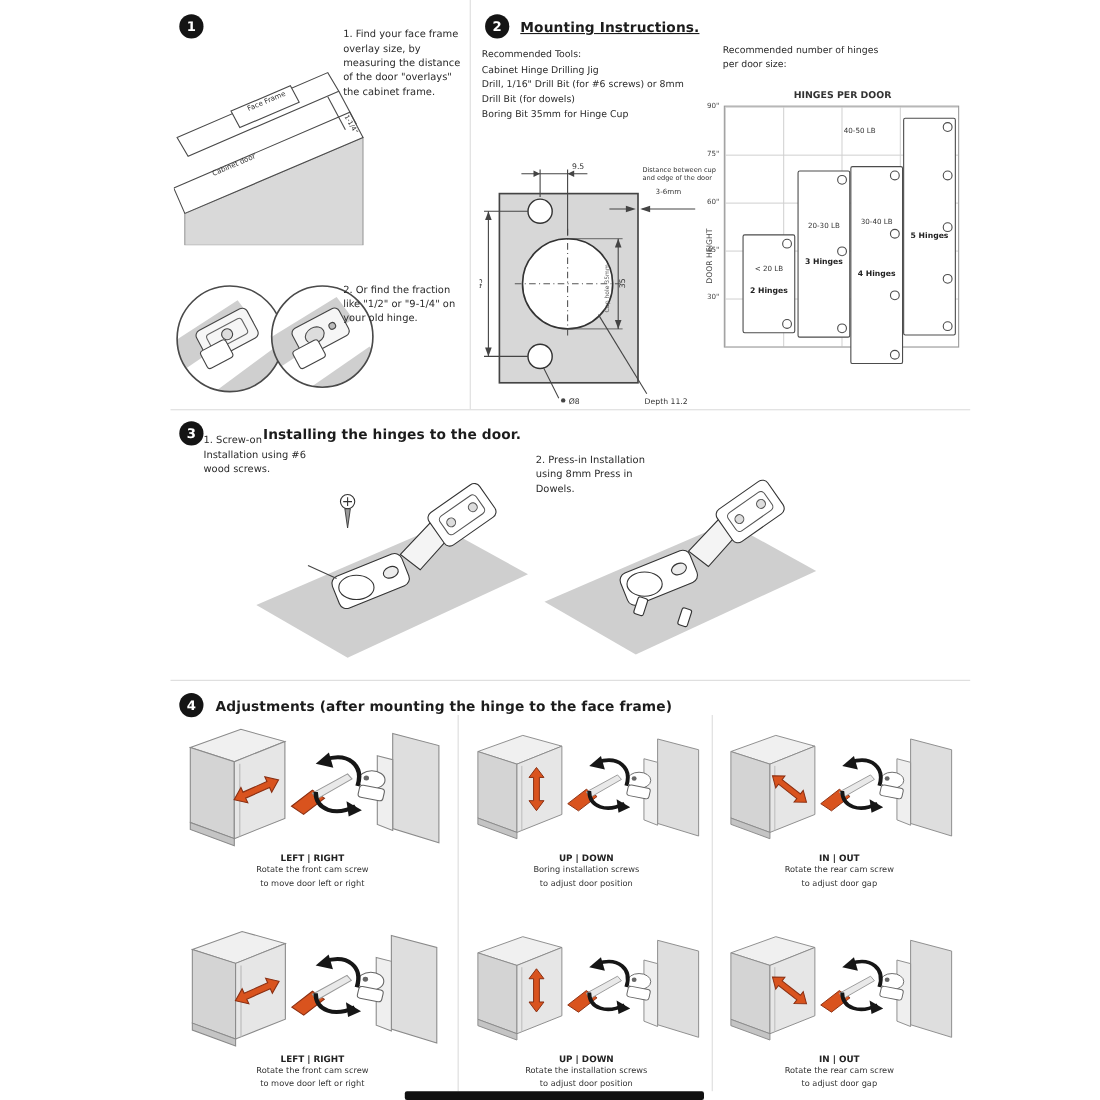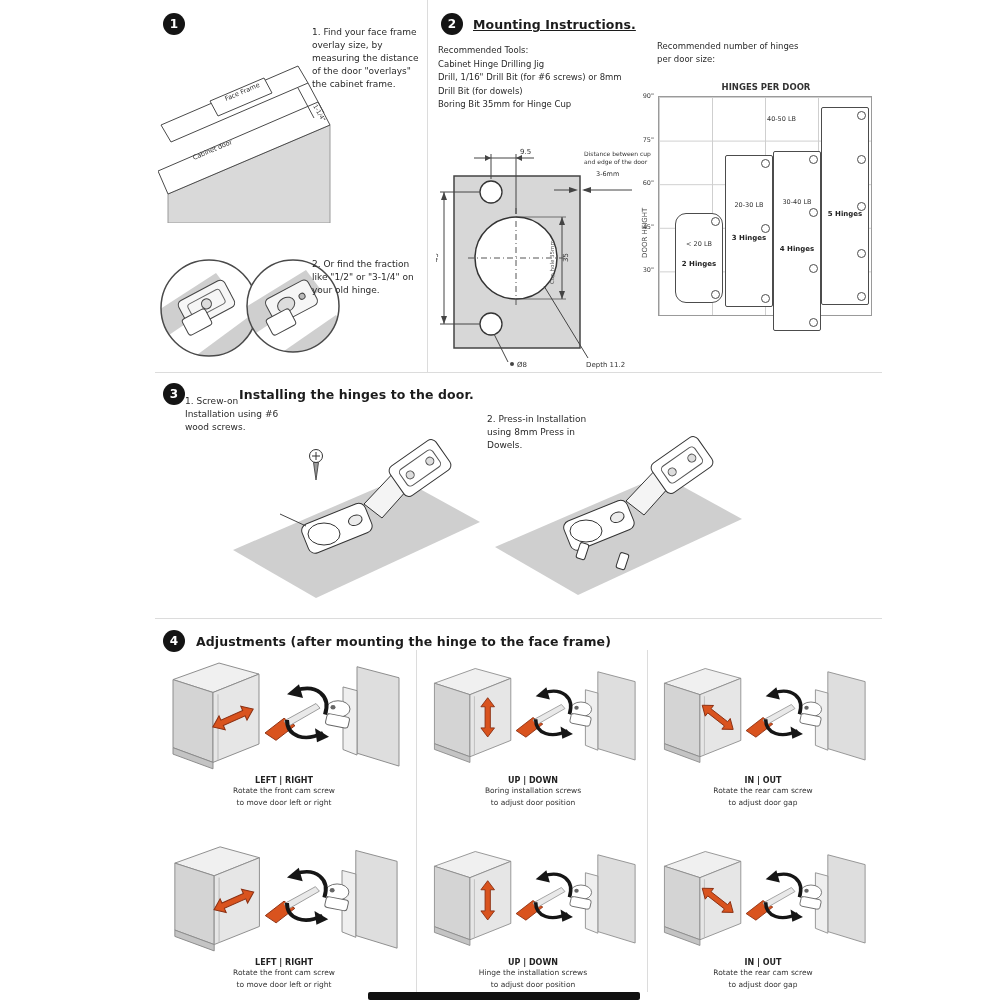--- a/index.html
+++ b/index.html
@@ -141,21 +141,21 @@
       <g transform="translate(135,46) rotate(-28)">
         <rect x="-24" y="-13" width="48" height="28" rx="5" fill="#f6f6f6" stroke="#444"></rect>
         <ellipse cx="-6" cy="1" rx="9" ry="7" fill="#ddd" stroke="#444"></ellipse>
         <circle cx="12" cy="1" r="3" fill="#bbb" stroke="#444"></circle>
       </g>
       <rect x="112" y="58" width="26" height="18" rx="3" fill="#fff" stroke="#444" transform="rotate(-28 125 67)"></rect>
     </g>
     <circle cx="137" cy="51" r="46" fill="none" stroke="#4a4a4a" stroke-width="1.5"></circle>
   </svg>
 
-  <div class="body-text" style="left:312px;top:258px;width:112px;">2. Or find the fraction like "1/2" or "3-1/4" on your old hinge.</div>
+  <div class="body-text" style="left:312px;top:258px;width:112px;">2. Or find the fraction like "1/2" or "9-1/4" on your old hinge.</div>
 
   <div class="divider-v" style="left:427px;top:0;height:372px;"></div>
 
   <div class="badge" style="left:441px;top:13px;">2</div>
   <div class="sec-title" style="left:473px;top:17px;text-decoration:underline;">Mounting Instructions.</div>
 
   <div class="tools" style="left:438px;top:44px;width:210px;">
     <div>Recommended Tools:</div>
     <div>Cabinet Hinge Drilling Jig</div>
     <div>Drill, 1/16" Drill Bit (for #6 screws) or 8mm</div>
@@ -211,21 +211,21 @@
 
   <div class="chart-heading" style="left:657px;top:40px;">
     <div>Recommended number of hinges</div>
     <div>per door size:</div>
   </div>
   <div class="chart-title" style="left:660px;top:82px;width:212px;">HINGES PER DOOR</div>
   <div class="ylabel" style="left:641px;top:258px;">DOOR HEIGHT</div>
 
   <div class="chart-box" style="left:658px;top:96px;width:212px;height:218px;">
 
-    <div class="door" style="left:16px;top:116px;width:46px;height:88px;border-radius:11px;">
+    <div class="door" style="left:16px;top:116px;width:46px;height:88px;">
       <span class="wt">&lt; 20 LB</span>
       <span class="hn">2 Hinges</span>
       <span class="dot" style="right:2px;top:3px;"></span>
       <span class="dot" style="right:2px;bottom:3px;"></span>
     </div>
 
     <div class="door" style="left:66px;top:58px;width:46px;height:150px;">
       <span class="wt">20-30 LB</span>
       <span class="hn">3 Hinges</span>
       <span class="dot" style="right:2px;top:3px;"></span>
@@ -359,21 +359,21 @@
     <svg width="222" height="118" viewBox="0 0 250 120">
       <g transform="scale(1,0.92)">
           <use href="#g-cab"></use>
           <use href="#g-wall"></use>
           <use href="#g-driver"></use>
         </g>
       <use href="#g-dblarrow" transform="translate(74,66) rotate(90) scale(0.85)"></use>
     </svg>
     <div class="caption" style="top:122px;">
       <div class="head">UP | DOWN</div>
-      <div class="ln">Hinge the installation screws</div>
+      <div class="ln">Rotate the installation screws</div>
       <div class="ln">to adjust door position</div>
     </div>
   </div>
 
   <div class="panel" style="left:652px;top:836px;width:222px;height:172px;">
     <svg width="222" height="118" viewBox="0 0 250 120">
       <g transform="scale(1,0.92)">
           <use href="#g-cab"></use>
           <use href="#g-wall"></use>
           <use href="#g-driver"></use>

